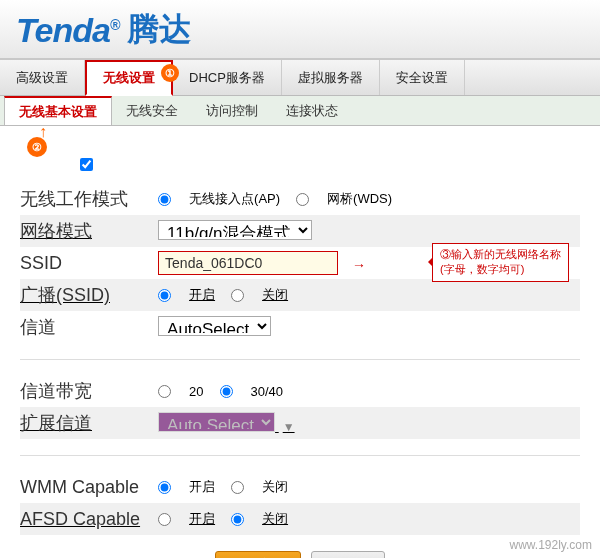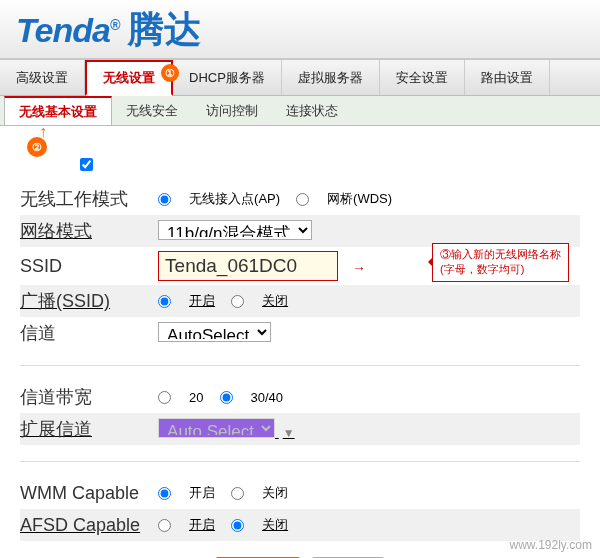--- a/index.html
+++ b/index.html
@@ -28,21 +28,21 @@
       color: #1a6ec0;
       font-family: Arial, sans-serif;
       letter-spacing: -1px;
     }
     .logo-tenda span.r {
       font-size: 14px;
       vertical-align: super;
       color: #1a6ec0;
     }
     .logo-chinese {
-      font-size: 37px;
+      font-size: 32px;
       color: #1a6ec0;
       margin-left: 8px;
       font-weight: bold;
     }
 
     
     .top-nav {
       background: linear-gradient(to bottom, #f5f5f5 0%, #e0e0e0 100%);
       display: flex;
       border-bottom: 1px solid #bbb;
@@ -148,21 +148,21 @@
       display: flex;
       align-items: center;
       gap: 18px;
       cursor: pointer;
     }
 
     
     .ssid-input {
       border: 1px solid #c00;
       padding: 3px 6px;
-      font-size: 19px;
+      font-size: 14px;
       width: 180px;
       background: #fffbe6;
       color: #333;
     }
 
     
     .ssid-annotation {
       position: absolute;
       left: 280px;
       top: -4px;
@@ -198,21 +198,21 @@
       padding: 6px 0;
     }
     .divider-line {
       height: 1px;
       background: #ddd;
     }
 
     
     .select-disabled {
       color: #aaa;
-      background: #6d28d9;
+      background: #701a75;
       border: 1px solid #ccc;
     }
 
     
     .action-row {
       display: flex;
       align-items: center;
       justify-content: center;
       margin-top: 16px;
       padding-bottom: 8px;
@@ -284,21 +284,20 @@
 
 <div class="top-nav">
   <div class="top-nav-item">高级设置</div>
   <div class="top-nav-item active" style="position:relative;">
     <span>无线设置</span>
     <span class="nav-annotation">①</span>
   </div>
   <div class="top-nav-item">DHCP服务器</div>
   <div class="top-nav-item">虚拟服务器</div>
   <div class="top-nav-item">安全设置</div>
-  <div class="top-nav-item">路由设置</div>
 </div>
 
 <div class="sub-nav">
   <div class="sub-nav-item active" style="position:relative;">
     <span>无线基本设置</span>
     <span style="position:absolute;bottom:-16px;left:34px;color:#ff6600;font-size:16px;font-weight:bold;z-index:10;">↑</span>
     <span style="position:absolute;bottom:-32px;left:22px;width:20px;height:20px;border-radius:50%;background:#ff6600;color:#fff;font-size:11px;font-weight:bold;display:flex;align-items:center;justify-content:center;z-index:10;">②</span>
   </div>
   <div class="sub-nav-item">无线安全</div>
   <div class="sub-nav-item">访问控制</div>

